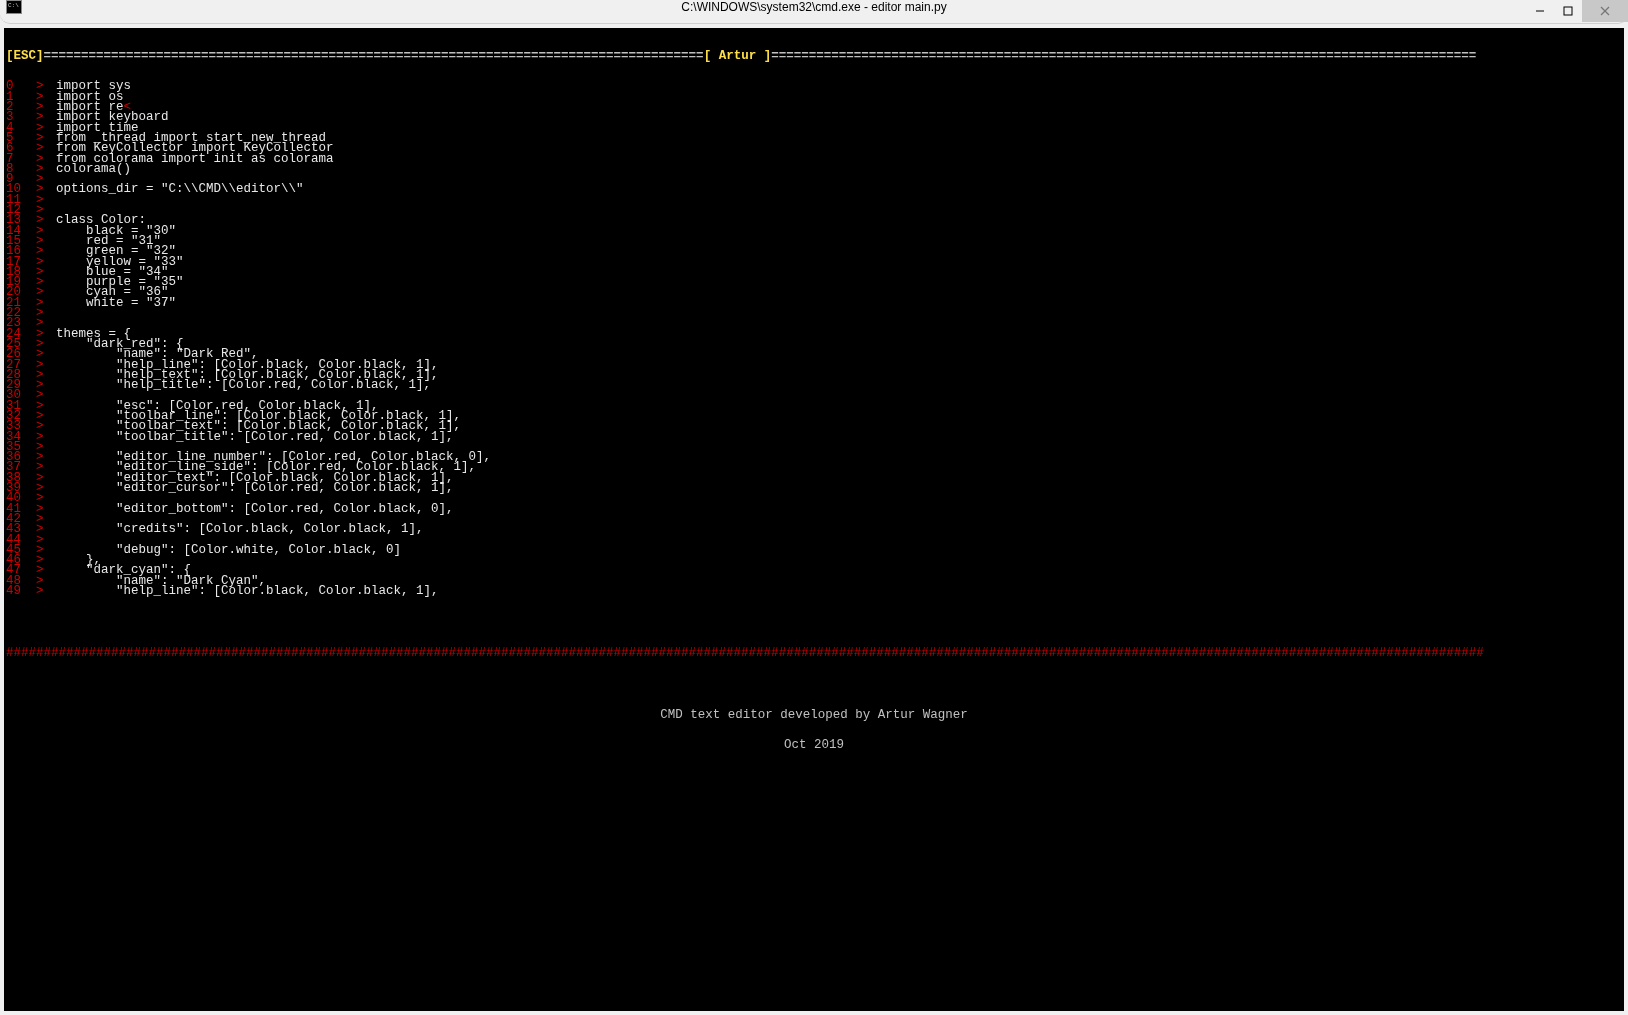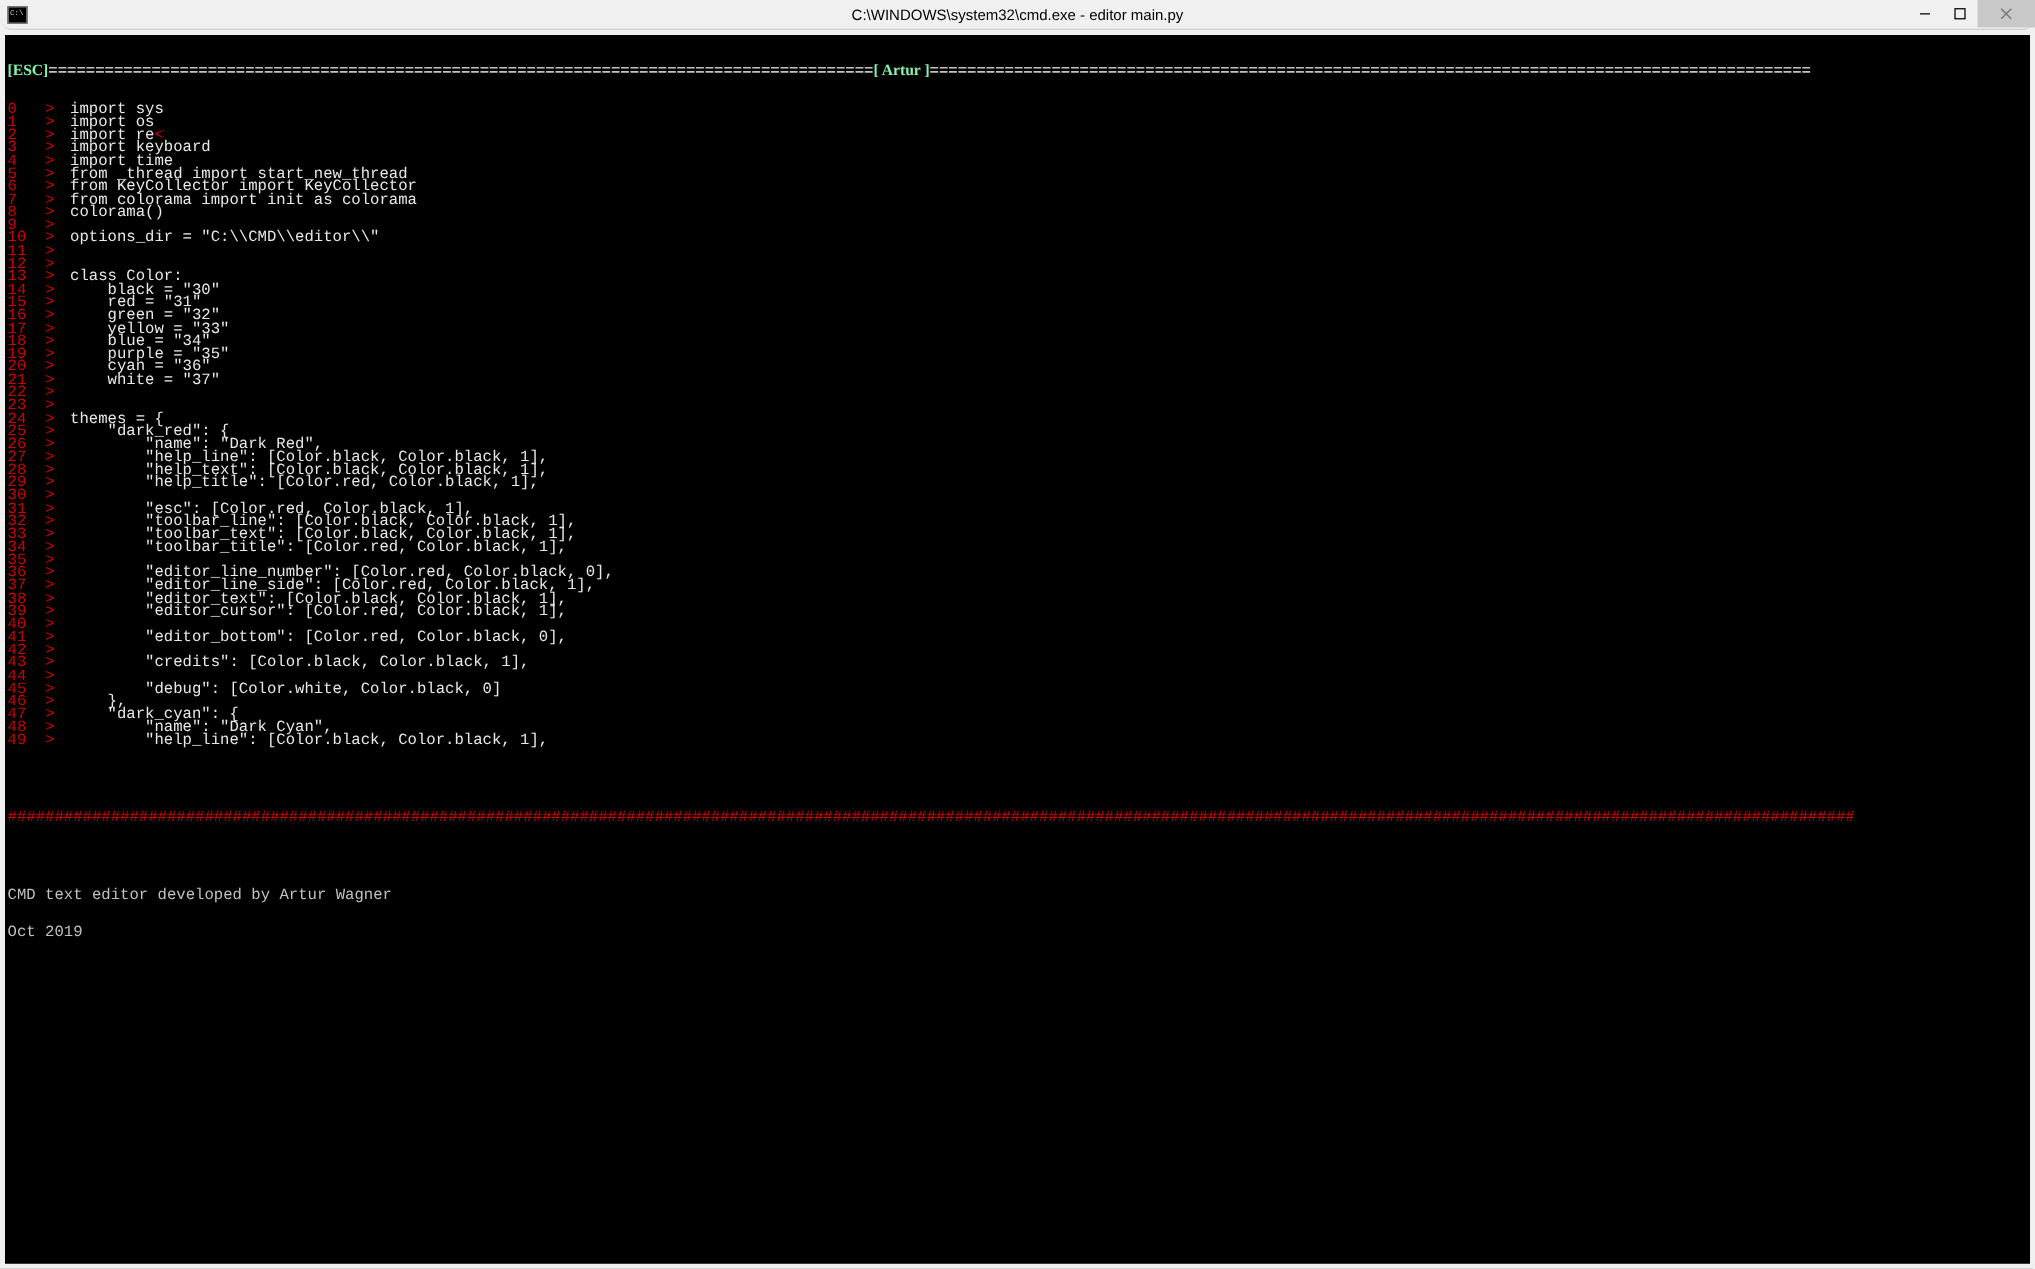--- a/index.html
+++ b/index.html
@@ -14,21 +14,21 @@
   width: 1628px;
   height: 1015px;
   background: #f0f0f0;
   display: flex;
   flex-direction: column;
 }
 .titlebar {
   height: 24px;
   background: #f0f0f0;
   display: flex;
-  align-items: center;
+  align-items: flex-start;
   position: relative;
   border-bottom: 1px solid #d0d0d0;
   border-radius: 10px;
 }
 .titlebar-icon {
   width: 16px;
   height: 14px;
   margin-left: 6px;
   background: #000;
   position: relative;
@@ -78,21 +78,21 @@
   line-height: 10.3px;
   font-family: 'Consolas', 'Courier New', monospace;
   overflow: hidden;
   white-space: pre;
   color: #c0c0c0;
 }
 .toolbar-row {
   color: #cc0000;
   font-weight: bold;
 }
-.red { color: #86efac; font-family: Liberation Serif, serif; }
+.red { color: #fde047; }
 .gray { color: #c0c0c0; }
 .line {
   display: flex;
   height: 10.3px;
 }
 .ln {
   color: #cc0000;
   width: 22px;
   text-align: left;
   flex-shrink: 0;
@@ -106,21 +106,21 @@
 .code {
   color: #e8e8e8;
   flex: 1;
 }
 .cursor { color: #cc0000; }
 .divider {
   color: #cc0000;
   letter-spacing: 0;
 }
 .credits {
-  text-align: left;
+  text-align: center;
   color: #c0c0c0;
 }
 </style>
 </head>
 <body>
 
 <div class="window">
   <div class="titlebar">
     <div class="titlebar-icon"></div>
     <div class="titlebar-text">C:\WINDOWS\system32\cmd.exe - editor  main.py</div>

